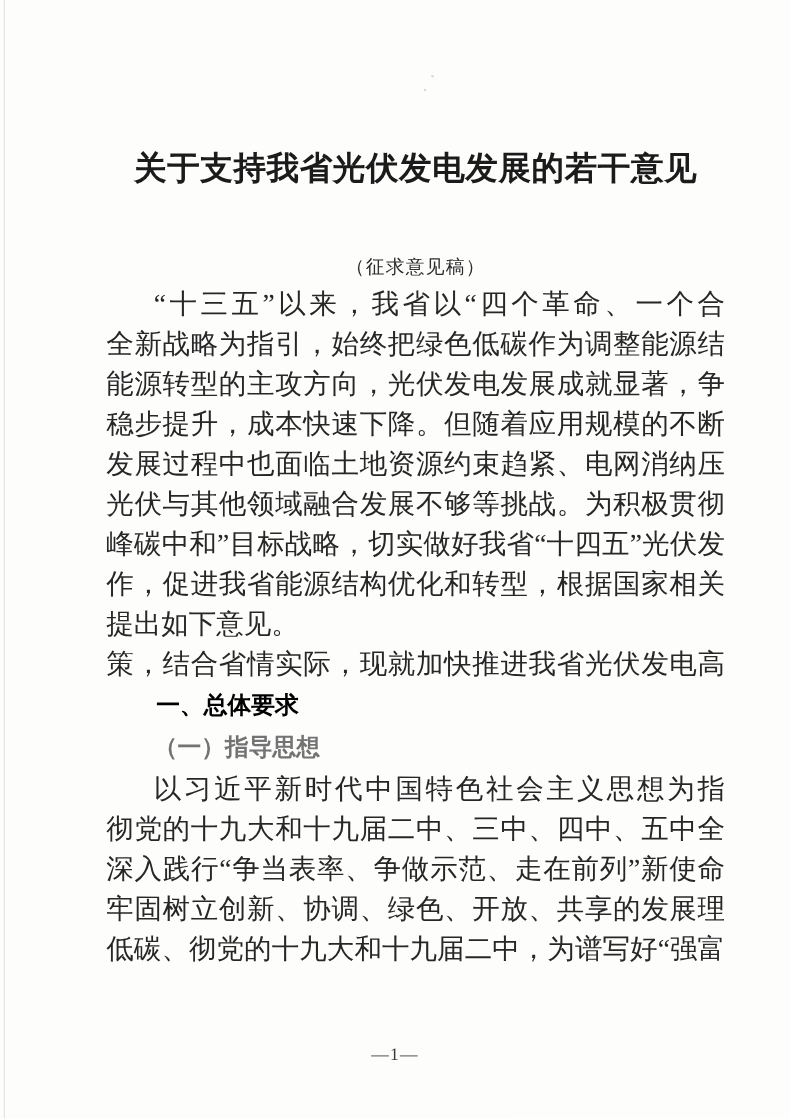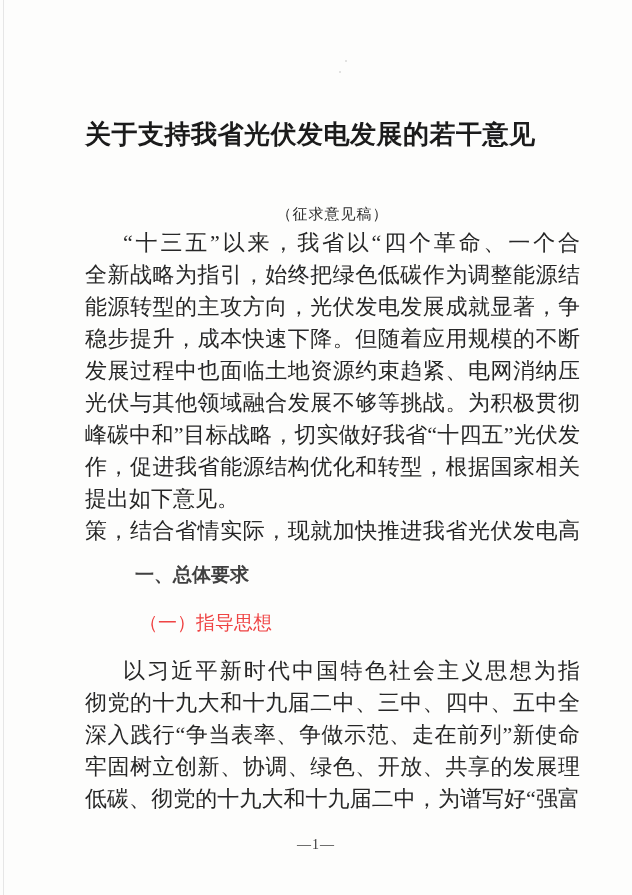--- a/index.html
+++ b/index.html
@@ -23,20 +23,21 @@
     width: 2px; height: 2px;
     background: #d9d9d9;
     border-radius: 50%;
   }
   .speck.s1 { left: 345px; top: 60px; }
   .speck.s2 { left: 339px; top: 71px; }
   .doc-title {
     position: absolute;
     top: 117px; left: 85px; width: 495px;
     margin: 0;
+    text-align: center;
     font-size: 26px;
     line-height: 36px;
     font-weight: 700;
     letter-spacing: 0.5px;
     color: #1b1b1b;
     font-family: "Liberation Serif", "DejaVu Serif", serif;
   }
   .doc-subtitle {
     position: absolute;
     top: 171px; left: 85px; width: 495px;
@@ -64,32 +65,32 @@
     text-justify: inter-character;
   }
   .line.indent { text-indent: 38px; }
   .line.plain { text-align: left; text-align-last: left; }
   .heading {
     height: 32px;
     line-height: 32px;
     font-size: 19px;
     font-weight: 700;
     text-indent: 38px;
-    margin: 12px;
-    color: #404040;
+    margin: 2px;
+    color: #000000;
     font-family: "Liberation Sans", "DejaVu Sans", sans-serif;
   }
   .subheading {
     height: 32px;
     line-height: 32px;
     font-size: 19px;
-    font-weight: 400;
+    font-weight: 700;
     text-indent: 38px;
-    margin: 16px;
-    color: #ef4444;
+    margin: 0;
+    color: #737373;
     font-family: "Liberation Serif", "DejaVu Serif", serif;
   }
   .page-number {
     position: absolute;
     top: 835px; left: 0; width: 632px;
     text-align: center;
     font-size: 14px;
     line-height: 20px;
     letter-spacing: 1px;
     color: #3a3a3a;

